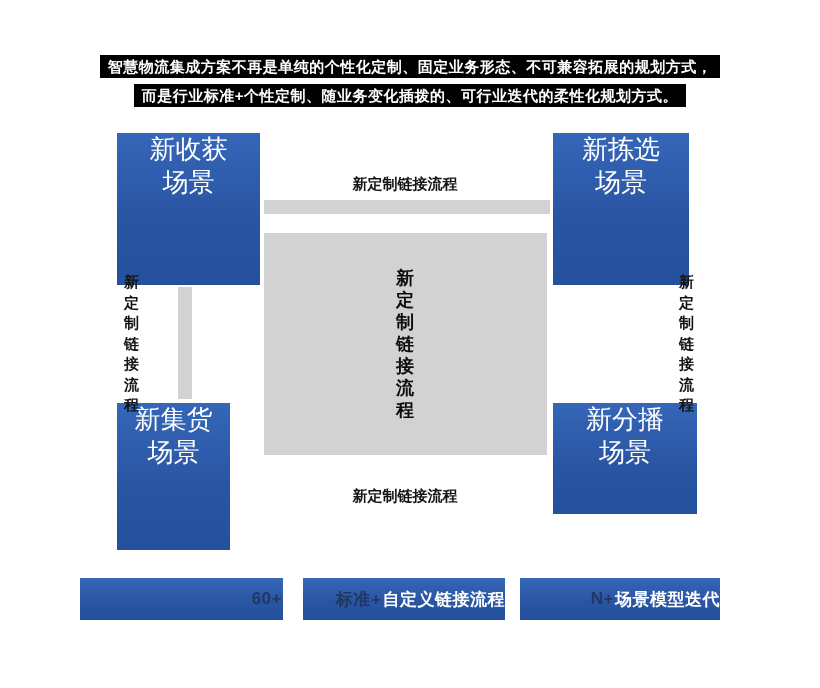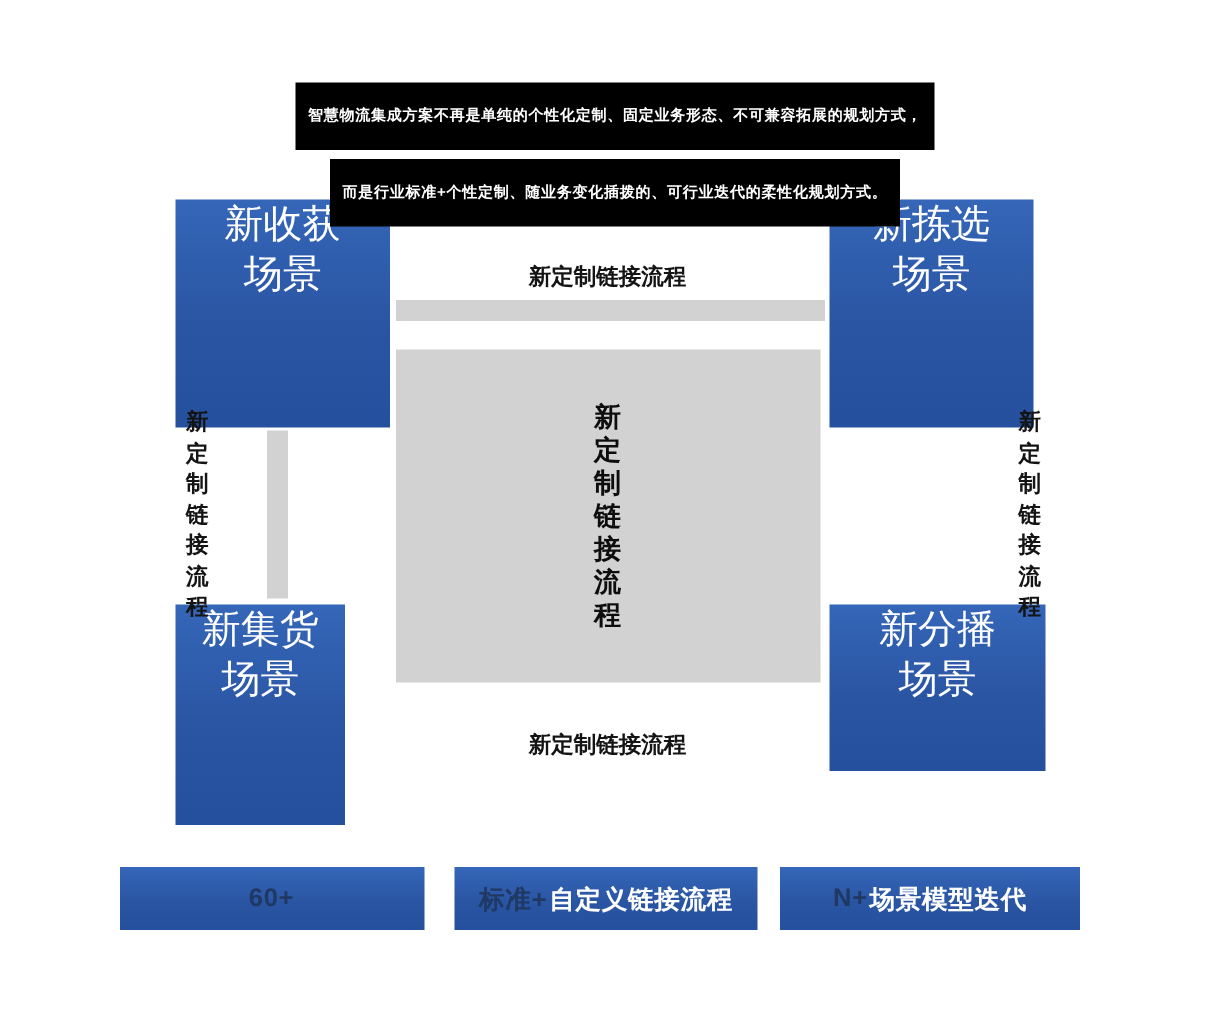--- a/index.html
+++ b/index.html
@@ -22,25 +22,25 @@
     left: 0;
     width: 100%;
     text-align: center;
     z-index: 5;
   }
   .banner-row { line-height: 0; margin-bottom: 6px; }
   .banner-line {
     display: inline-block;
     background: #000000;
     color: #ffffff;
-    font-size: 10px;
+    font-size: 15px;
     line-height: 21px;
     font-weight: bold;
     letter-spacing: 0.5px;
-    padding: 12px 8px;
+    padding: 1px 8px;
     white-space: nowrap;
   }
 
   
   .scene-box {
     position: absolute;
     background: linear-gradient(180deg, #3566b8 0%, #2a55a3 55%, #25509d 100%);
     color: #ffffff;
     display: flex;
     flex-direction: column;
@@ -101,21 +101,21 @@
 
   
   .footer-btn {
     position: absolute;
     top: 578px;
     height: 42px;
     background: linear-gradient(180deg, #3566b8 0%, #2a55a3 55%, #25509d 100%);
     color: #ffffff;
     display: flex;
     align-items: center;
-    justify-content: center;
+    justify-content: flex-end;
     font-size: 17px;
     font-weight: bold;
     letter-spacing: 0.5px;
     white-space: nowrap;
     z-index: 2;
   }
   .btn-1 { left: 80px;  width: 203px; }
   .btn-2 { left: 303px; width: 202px; font-family: Liberation Mono, monospace; }
   .btn-3 { left: 520px; width: 200px; }
   .footer-btn .prefix { color: #1f3864; margin-right: 1px; }

